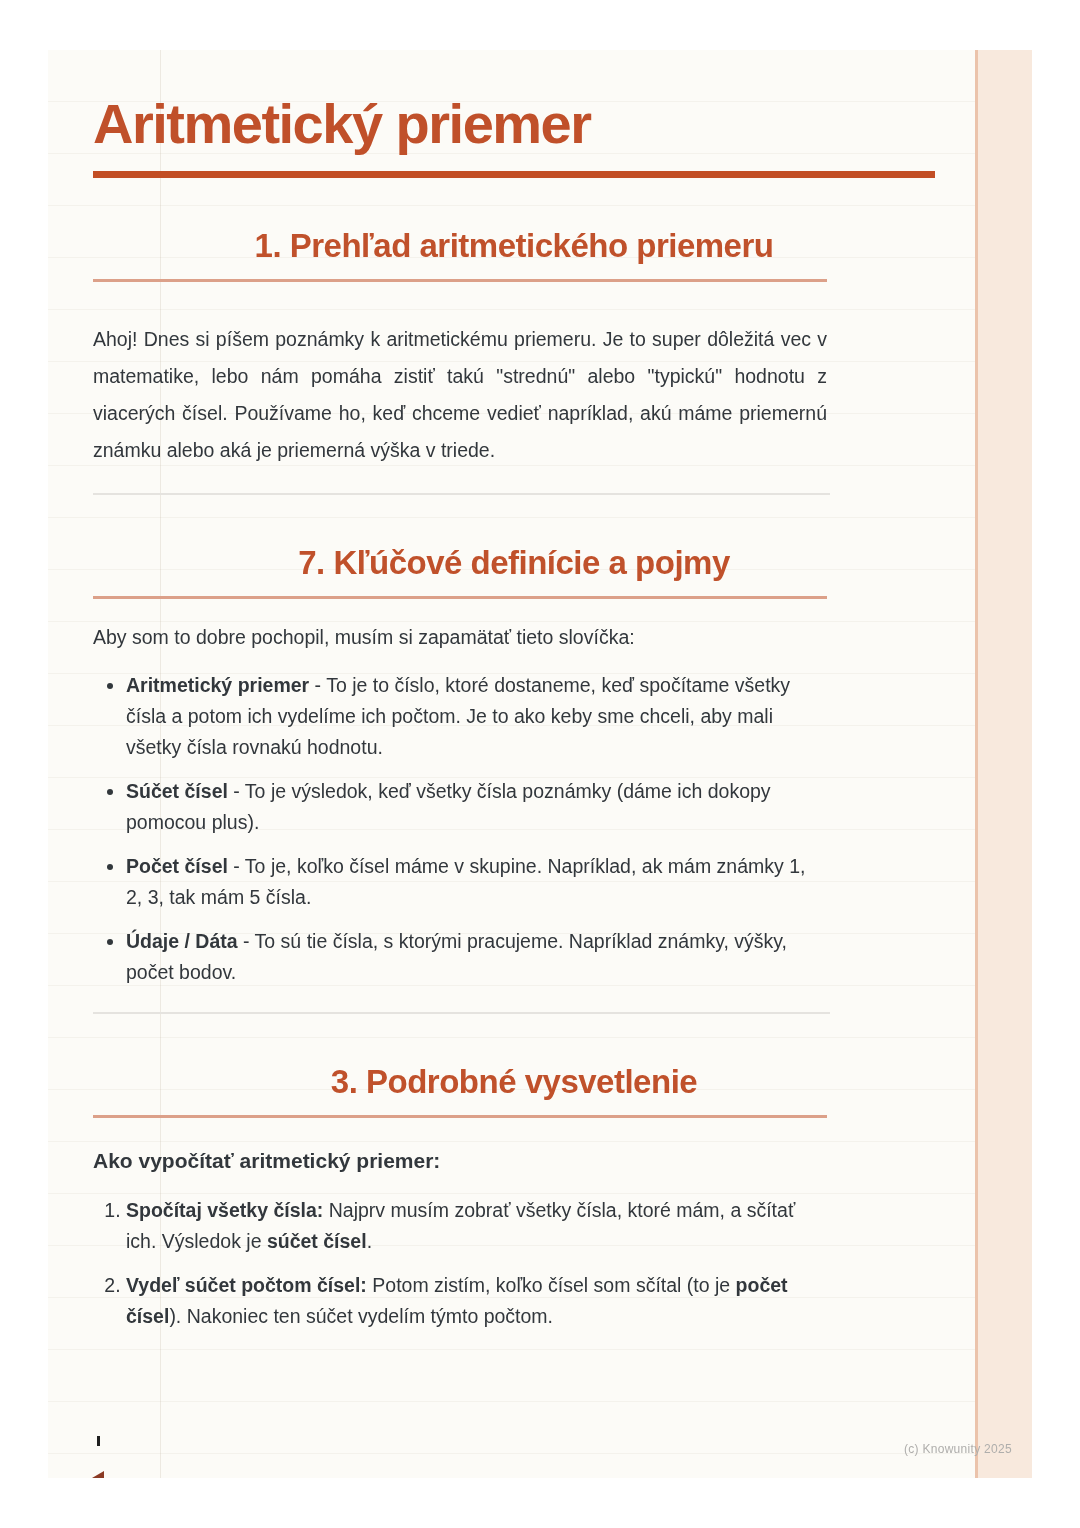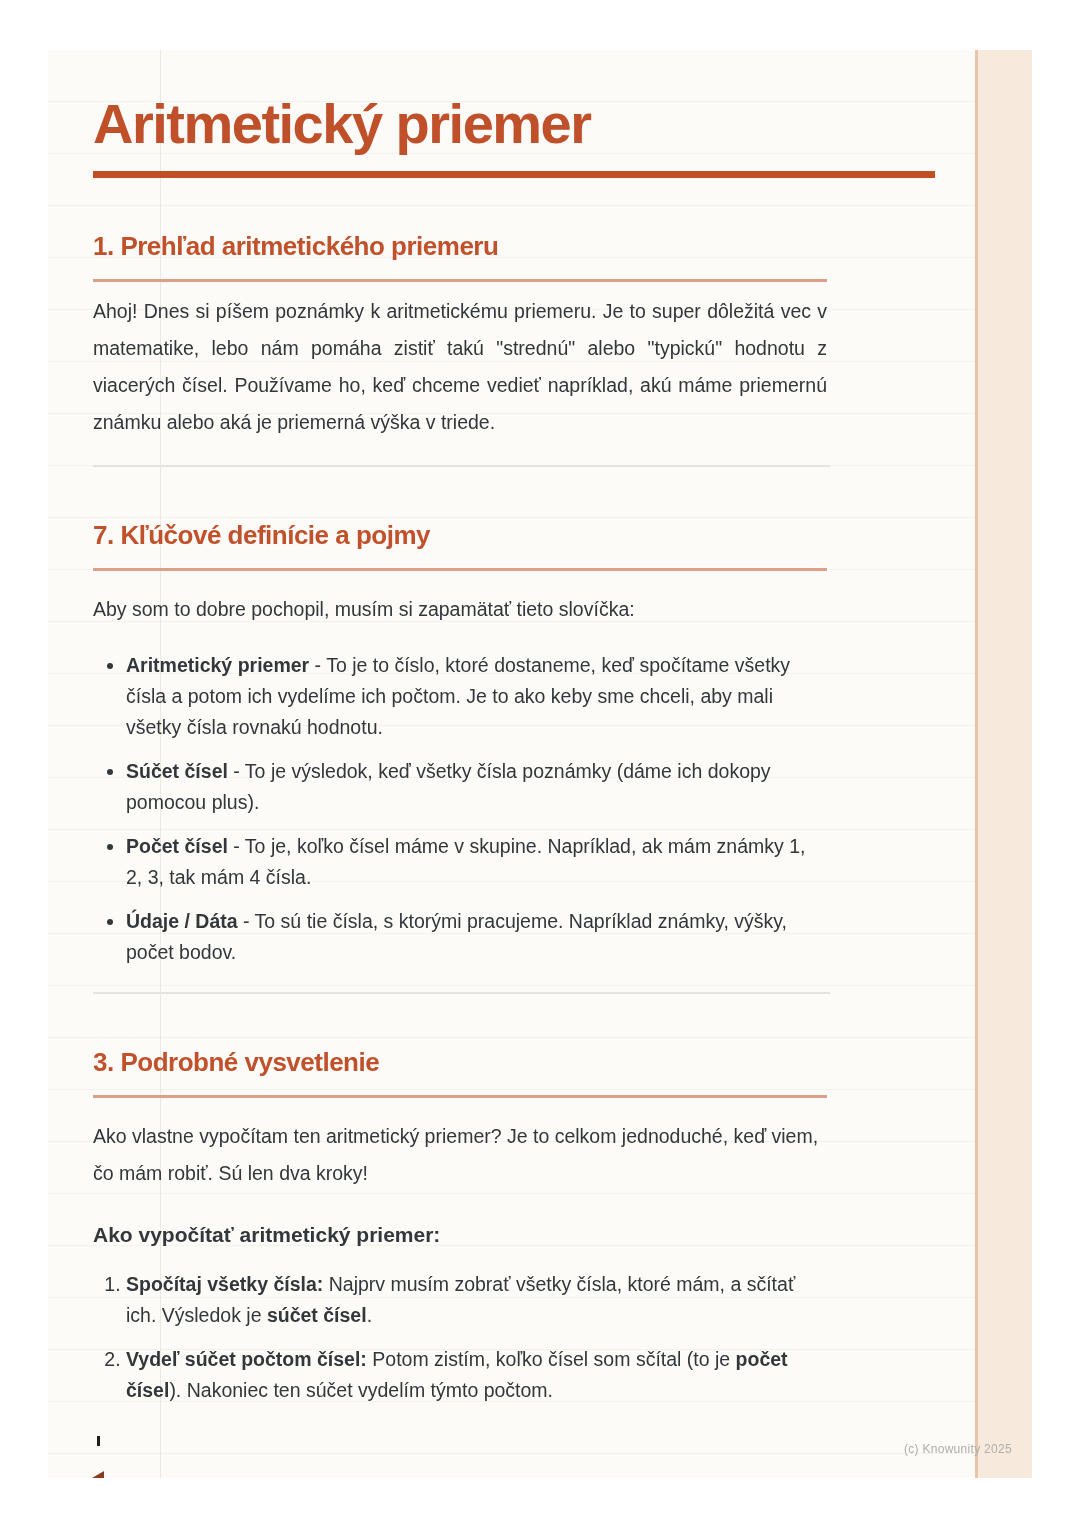--- a/index.html
+++ b/index.html
@@ -65,57 +65,58 @@
     color: #C0502A;
   }
   .title-rule {
     margin-top: 15px;
     width: 842px;
     height: 7px;
     background: #C24E24;
   }
   h2.section-heading {
     margin: 48px 0 0 0;
-    font-size: 26px;
+    font-size: 33px;
     line-height: 40px;
     font-weight: 700;
     letter-spacing: -0.5px;
     color: #C0512B;
+    text-align: center;
   }
   .heading-rule {
     margin-top: 13px;
     width: 734px;
     height: 3px;
     background: #DCA089;
   }
   p.body {
     margin: 20px 0 0 0;
     width: 734px;
     font-size: 19.5px;
     line-height: 37px;
   }
   p.body.first {
-    margin-top: 11px;
+    margin-top: 39px;
     text-align: justify;
   }
   p.subhead {
     margin: 24px 0 0 0;
     width: 734px;
     font-size: 21px;
     line-height: 37px;
     font-weight: 700;
   }
   .divider {
     margin-top: 24px;
     width: 737px;
     height: 2px;
     background: #E5E3DF;
   }
   ul.defs, ol.steps {
-    margin: 22px 0 0 0;
+    margin: 14px 0 0 0;
     padding: 0 0 0 33px;
     width: 701px;
     font-size: 19.5px;
     line-height: 31px;
   }
   ol.steps {
     margin-top: 16px;
     line-height: 31px;
   }
   ul.defs li, ol.steps li {
@@ -171,31 +172,30 @@
 
       <div class="divider"></div>
 
       <section>
         <h2 class="section-heading">7. Kľúčové definície a pojmy</h2>
         <div class="heading-rule"></div>
         <p class="body">Aby som to dobre pochopil, musím si zapamätať tieto slovíčka:</p>
         <ul class="defs">
           <li><b>Aritmetický priemer</b><span> - To je to číslo, ktoré dostaneme, keď spočítame všetky čísla a potom ich vydelíme ich počtom. Je to ako keby sme chceli, aby mali všetky čísla rovnakú hodnotu.</span></li>
           <li><b>Súčet čísel</b><span> - To je výsledok, keď všetky čísla poznámky (dáme ich dokopy pomocou plus).</span></li>
-          <li><b>Počet čísel</b><span> - To je, koľko čísel máme v skupine. Napríklad, ak mám známky 1, 2, 3, tak mám 4 čísla.</span></li>
+          <li><b>Počet čísel</b><span> - To je, koľko čísel máme v skupine. Napríklad, ak mám známky 1, 2, 3, tak mám 5 čísla.</span></li>
           <li><b>Údaje / Dáta</b><span> - To sú tie čísla, s ktorými pracujeme. Napríklad známky, výšky, počet bodov.</span></li>
         </ul>
       </section>
 
       <div class="divider"></div>
 
       <section>
         <h2 class="section-heading">3. Podrobné vysvetlenie</h2>
         <div class="heading-rule"></div>
-        <p class="body">Ako vlastne vypočítam ten aritmetický priemer? Je to celkom jednoduché, keď viem, čo mám robiť. Sú len dva kroky!</p>
         <p class="subhead">Ako vypočítať aritmetický priemer:</p>
         <ol class="steps">
           <li><b>Spočítaj všetky čísla:</b><span> Najprv musím zobrať všetky čísla, ktoré mám, a sčítať ich. Výsledok je </span><b>súčet čísel</b><span>.</span></li>
           <li><b>Vydeľ súčet počtom čísel:</b><span> Potom zistím, koľko čísel som sčítal (to je </span><b>počet čísel</b><span>). Nakoniec ten súčet vydelím týmto počtom.</span></li>
         </ol>
       </section>
     </div>
 
     <div class="cut-tick"></div>
     <div class="cut-wedge"></div>

